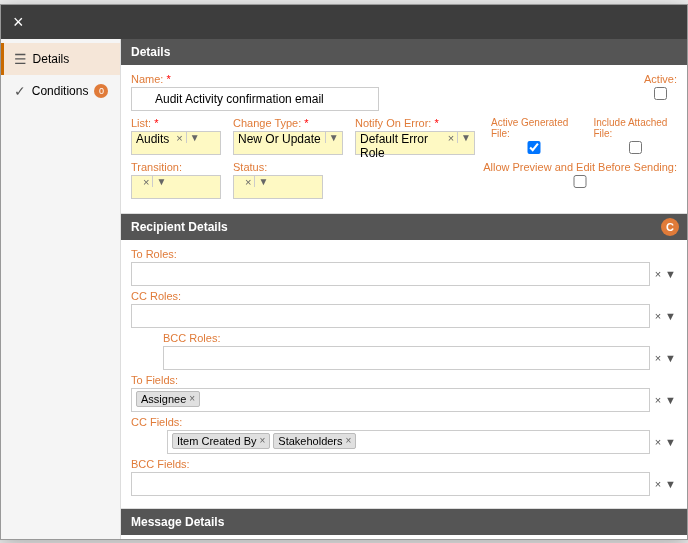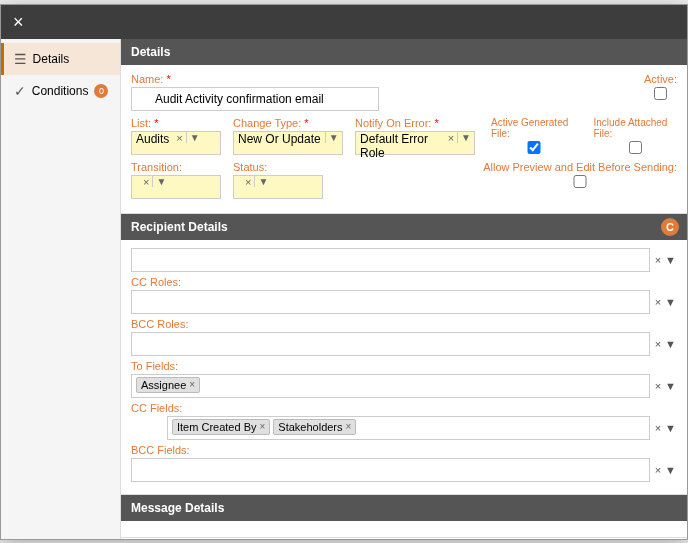--- a/index.html
+++ b/index.html
@@ -345,41 +345,42 @@
       <div class="recipient-header-wrapper">
         <div class="section-header">
           <span>Recipient Details</span>
         </div>
         <span class="badge-c">C</span>
       </div>
 
       <div class="section-body">
 
         <div style="margin-bottom:4px;">
+          <div class="field-label">To Roles:</div>
           <div style="display:flex;align-items:center;">
             <div class="tag-input" style="flex:1;"></div>
             <div class="controls-right">
               <button class="ctrl-btn">×</button>
               <button class="ctrl-btn">▼</button>
             </div>
           </div>
         </div>
 
         <div style="margin-bottom:4px;">
           <div class="field-label">CC Roles:</div>
           <div style="display:flex;align-items:center;">
             <div class="tag-input" style="flex:1;"></div>
             <div class="controls-right">
               <button class="ctrl-btn">×</button>
               <button class="ctrl-btn">▼</button>
             </div>
           </div>
         </div>
 
-        <div style="margin-bottom:4px;">
+        <div style="margin-bottom:4px;margin-left:32px;">
           <div class="field-label">BCC Roles:</div>
           <div style="display:flex;align-items:center;">
             <div class="tag-input" style="flex:1;"></div>
             <div class="controls-right">
               <button class="ctrl-btn">×</button>
               <button class="ctrl-btn">▼</button>
             </div>
           </div>
         </div>
 

